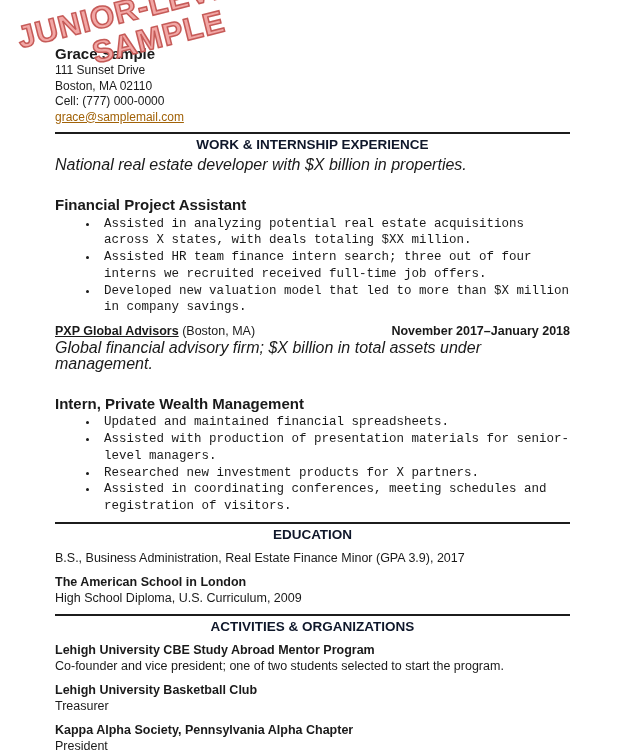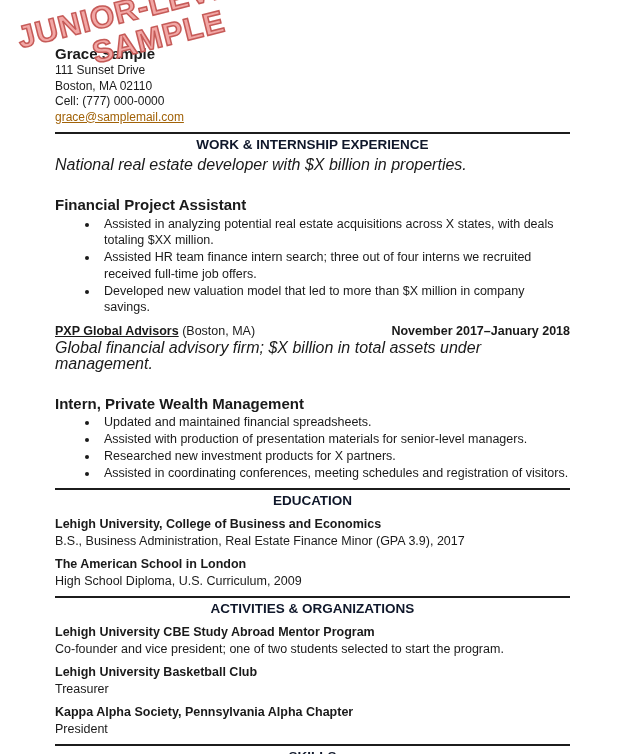--- a/index.html
+++ b/index.html
@@ -53,21 +53,21 @@
   }
 
   .job-head { display: flex; justify-content: space-between; font-size: 12.5px; line-height: 16.5px; margin-top: 2px; }
   .company { font-weight: bold; text-decoration: underline; }
   .location { font-weight: normal; text-decoration: none; }
   .dates { font-weight: bold; white-space: nowrap; }
   .job-desc { font-style: italic; font-size: 16px; line-height: 16px; }
   .role { font-weight: bold; font-size: 15px; line-height: 16.5px; margin-top: 24px; }
 
   ul.bullets { margin: 2px 0 7px 0; padding-left: 44px; font-size: 12.5px; line-height: 16.8px; }
-  ul.bullets li { padding-left: 5px; }
+  ul.bullets li { padding-left: 5px; font-family: Liberation Mono, monospace; }
 
   .entry { margin-top: 6px; margin-bottom: 7px; }
   .entry-title { font-weight: bold; font-size: 12.5px; line-height: 16.5px; }
   .entry-detail { font-size: 12.5px; line-height: 16.5px; }
 
   .edu-first { margin-top: 3px; }
 </style>
 </head>
 <body>
 
@@ -109,21 +109,20 @@
       <li>Updated and maintained financial spreadsheets.</li>
       <li>Assisted with production of presentation materials for senior-level managers.</li>
       <li>Researched new investment products for X partners.</li>
       <li>Assisted in coordinating conferences, meeting schedules and registration of visitors.</li>
     </ul>
 
     <hr class="section-rule">
     <div class="section-title">EDUCATION</div>
 
     <div class="entry edu-first">
-      <div class="entry-title">Lehigh University, College of Business and Economics</div>
       <div class="entry-detail">B.S., Business Administration, Real Estate Finance Minor (GPA 3.9), 2017</div>
     </div>
     <div class="entry">
       <div class="entry-title">The American School in London</div>
       <div class="entry-detail">High School Diploma, U.S. Curriculum, 2009</div>
     </div>
 
     <hr class="section-rule">
     <div class="section-title">ACTIVITIES &amp; ORGANIZATIONS</div>
 

